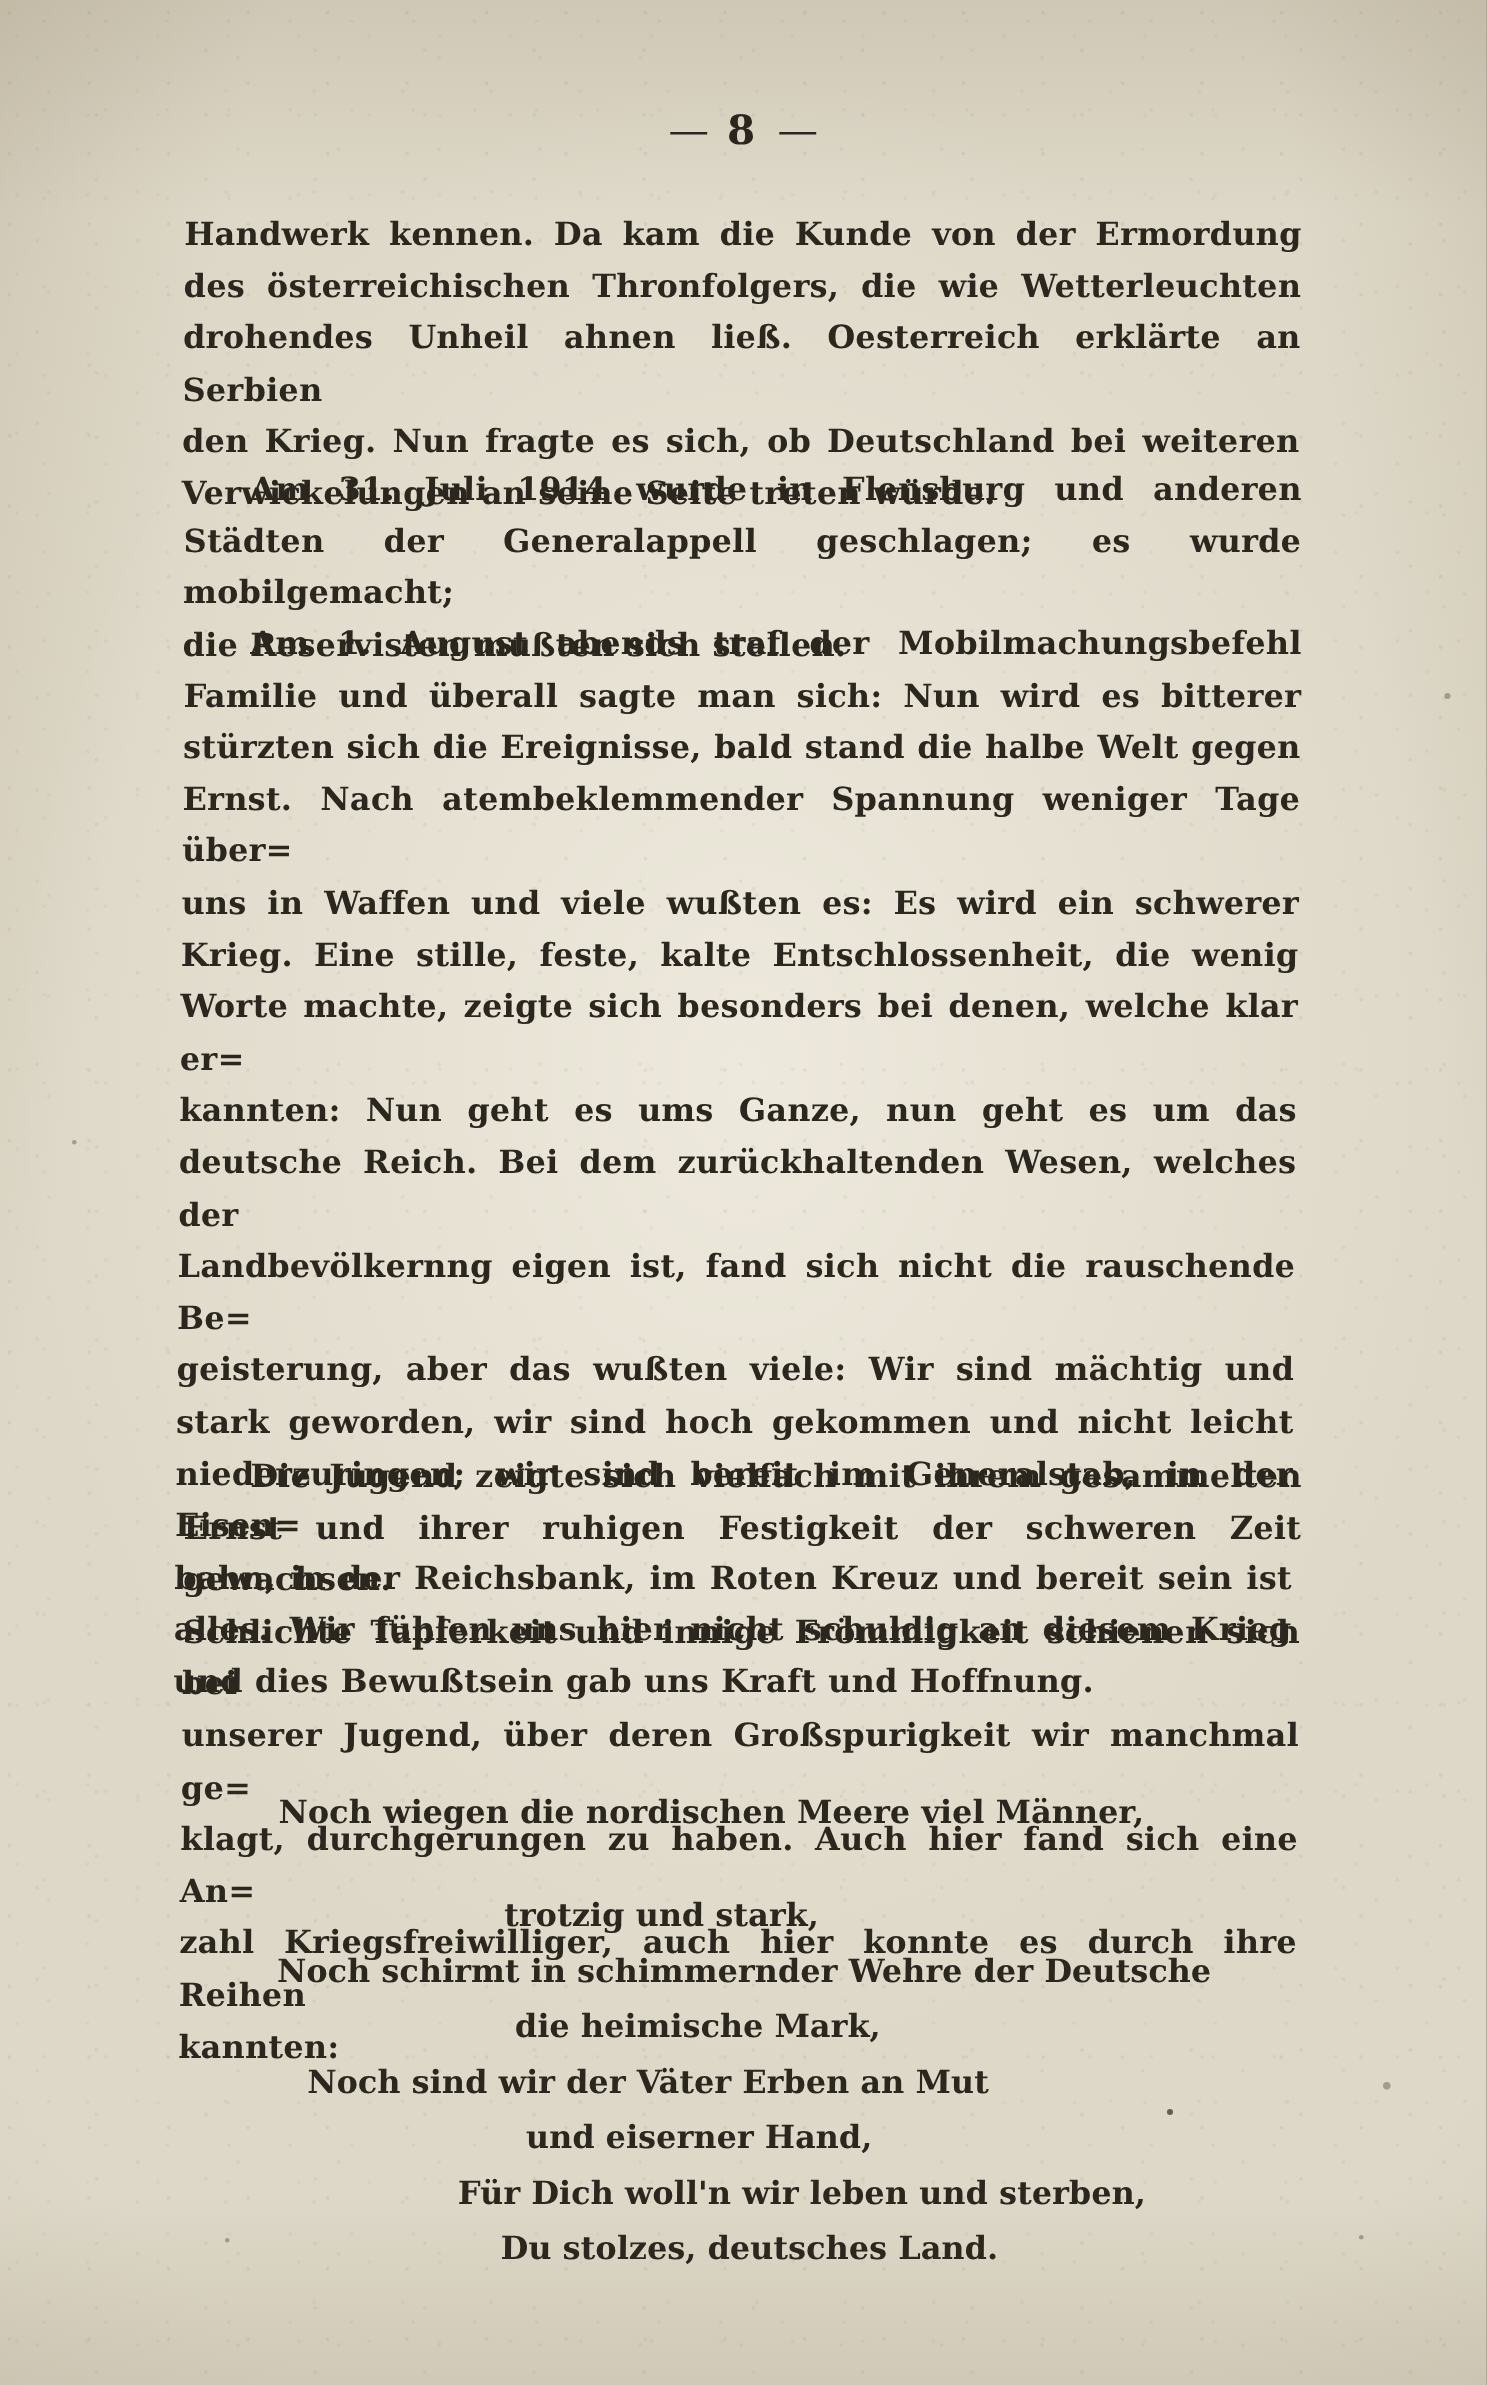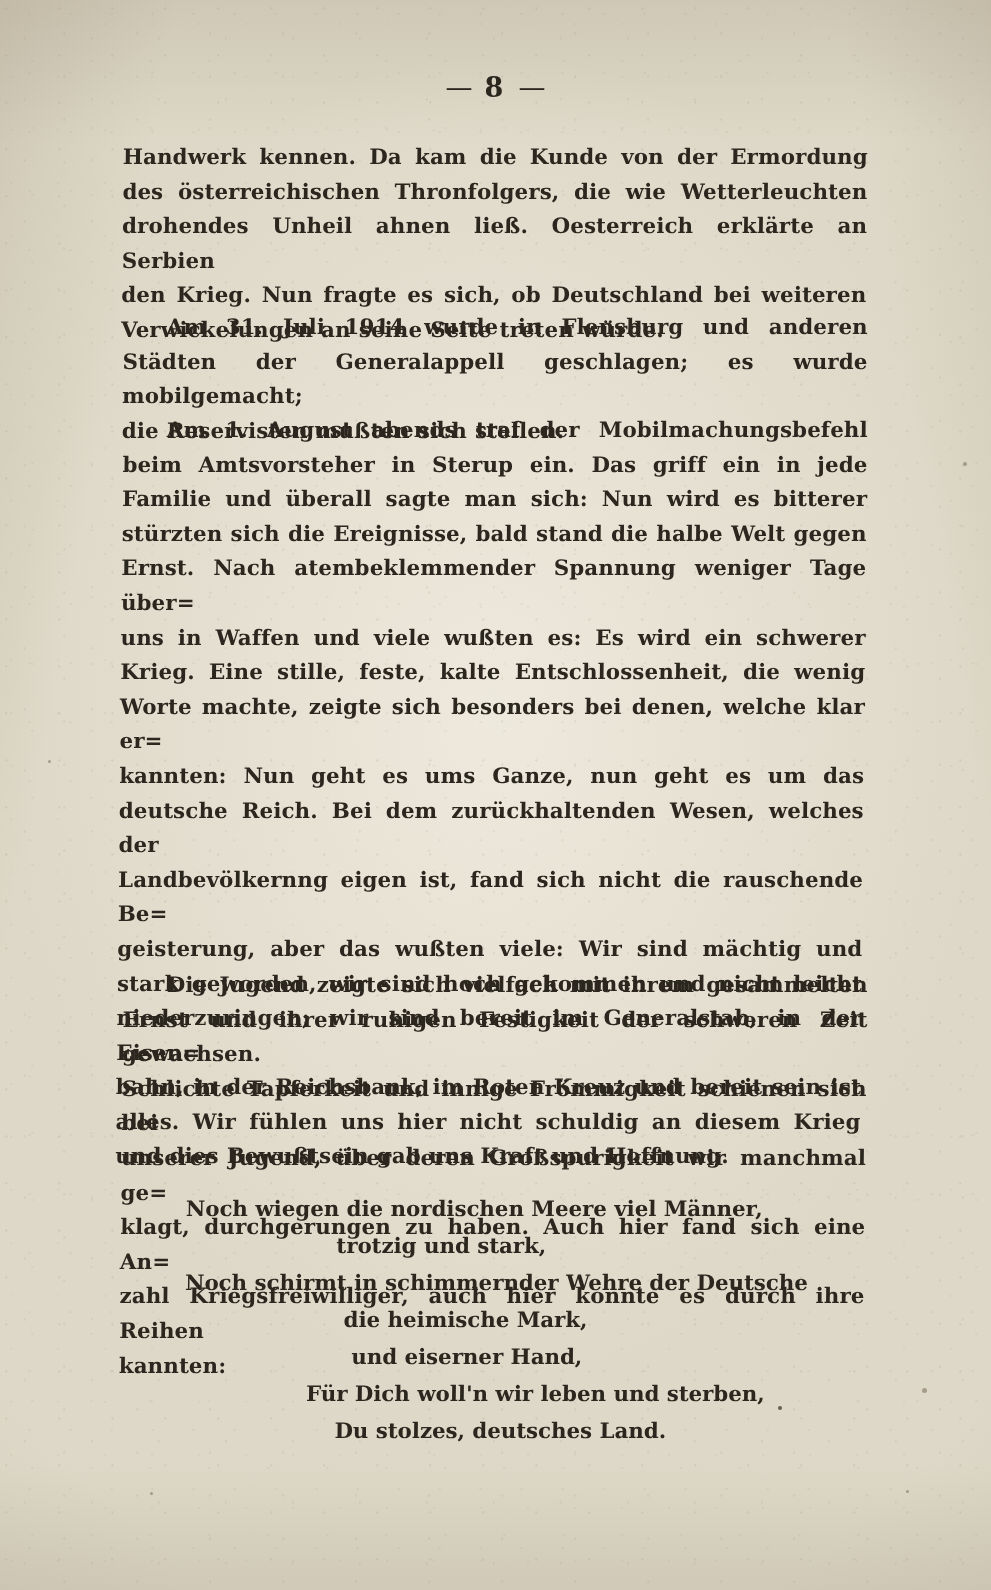--- a/index.html
+++ b/index.html
@@ -111,21 +111,21 @@
     transform-origin: left top;
   }
   .poem .pl {
     display: block;
     white-space: pre;
   }
   .poem .pl.a { padding-left: 63px; }
   .poem .pl.b { padding-left: 63px; }
   .poem .pl.c { padding-left: 84px; }
   .poem .pl.d { padding-left: 84px; text-align: center; }
-  .poem .pl.ind1 { padding-left: 214px; }
+  .poem .pl.ind1 { padding-left: 214px; margin-top: 32px; }
   .poem .pl.ind2 { padding-left: 222px; }
   .poem .pl.ind3 { padding-left: 230px; }
   .poem .pl.ind4 { padding-left: 214px; }
 
   .stray-dot {
     position: absolute;
     width: 4px; height: 4px;
     border-radius: 50%;
     background: rgba(60,52,40,.75);
   }
@@ -155,21 +155,20 @@
     </div>
 
     <div class="para frak" style="top:310px;">
       <span class="ln j"><span class="ind"></span><span>Am  31. Juli 1914 wurde  in Flensburg und anderen</span></span>
       <span class="ln j">Städten der Generalappell geschlagen; es wurde mobilgemacht;</span>
       <span class="ln j last">die Reservisten mußten sich stellen.</span>
     </div>
 
     <div class="para frak" style="top:413px;">
       <span class="ln j"><span class="ind"></span><span>Am 1. August abends traf der Mobilmachungsbefehl</span></span>
-      <span class="ln j">beim Amtsvorsteher in Sterup ein.  Das  griff  ein  in jede</span>
       <span class="ln j">Familie  und überall sagte man sich:  Nun wird es bitterer</span>
       <span class="ln j">stürzten sich die Ereignisse,  bald stand die halbe Welt gegen</span>
       <span class="ln j">Ernst.  Nach atembeklemmender Spannung weniger Tage über=</span>
       <span class="ln j">uns in Waffen und viele wußten es:  Es wird ein schwerer</span>
       <span class="ln j">Krieg.  Eine stille, feste, kalte Entschlossenheit, die wenig</span>
       <span class="ln j">Worte machte, zeigte sich besonders bei denen, welche klar er=</span>
       <span class="ln j">kannten: Nun geht es ums Ganze, nun geht es um das</span>
       <span class="ln j">deutsche Reich.  Bei dem zurückhaltenden Wesen, welches der</span>
       <span class="ln j">Landbevölkernng eigen ist, fand sich nicht die rauschende Be=</span>
       <span class="ln j">geisterung, aber das wußten viele: Wir sind mächtig und</span>
@@ -188,20 +187,21 @@
       <span class="ln j">klagt, durchgerungen zu haben.  Auch hier fand sich eine An=</span>
       <span class="ln j">zahl Kriegsfreiwilliger, auch hier konnte es durch ihre Reihen</span>
       <span class="ln j last">kannten:</span>
     </div>
 
     <div class="poem frak" style="top:1190px;">
       <span class="pl a">Noch wiegen die nordischen Meere viel Männer,</span>
       <span class="pl ind1">trotzig und stark,</span>
       <span class="pl b">Noch schirmt in schimmernder Wehre der Deutsche</span>
       <span class="pl ind2">die heimische Mark,</span>
+      <span class="pl c">Noch sind wir der Väter Erben an Mut</span>
       <span class="pl ind3">und eiserner Hand,</span>
       <span class="pl d">Für Dich woll'n wir leben und sterben,</span>
       <span class="pl ind4">Du stolzes, deutsches Land.</span>
     </div>
 
     <div class="stray-dot" style="left:655px;top:1406px;"></div>
 
   </div>
 </div>
 

